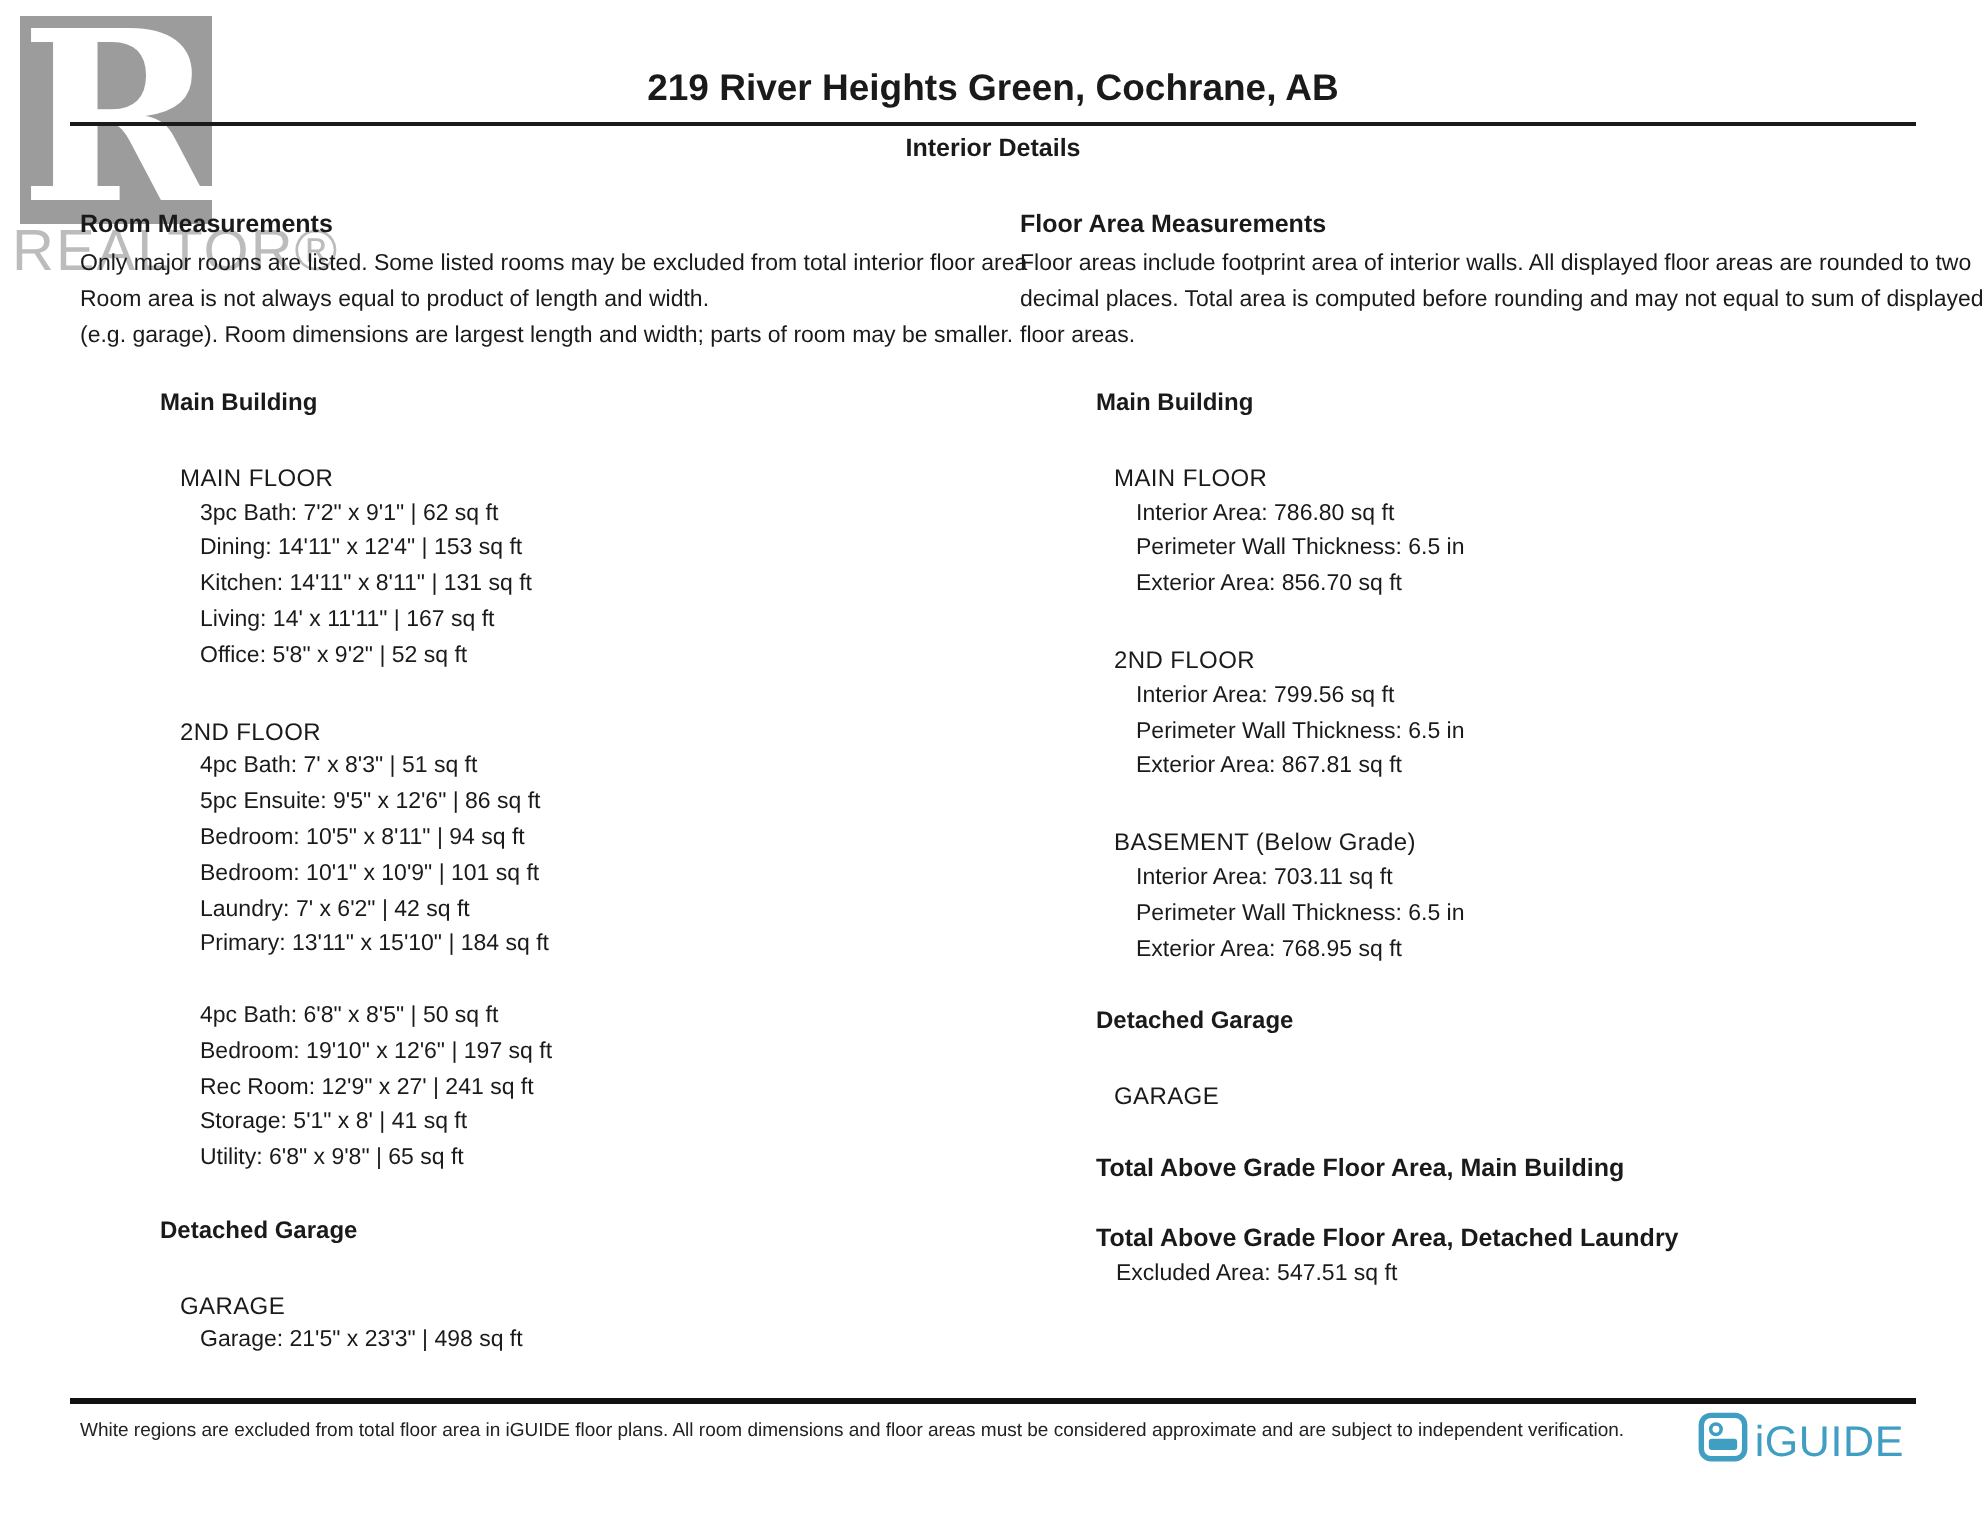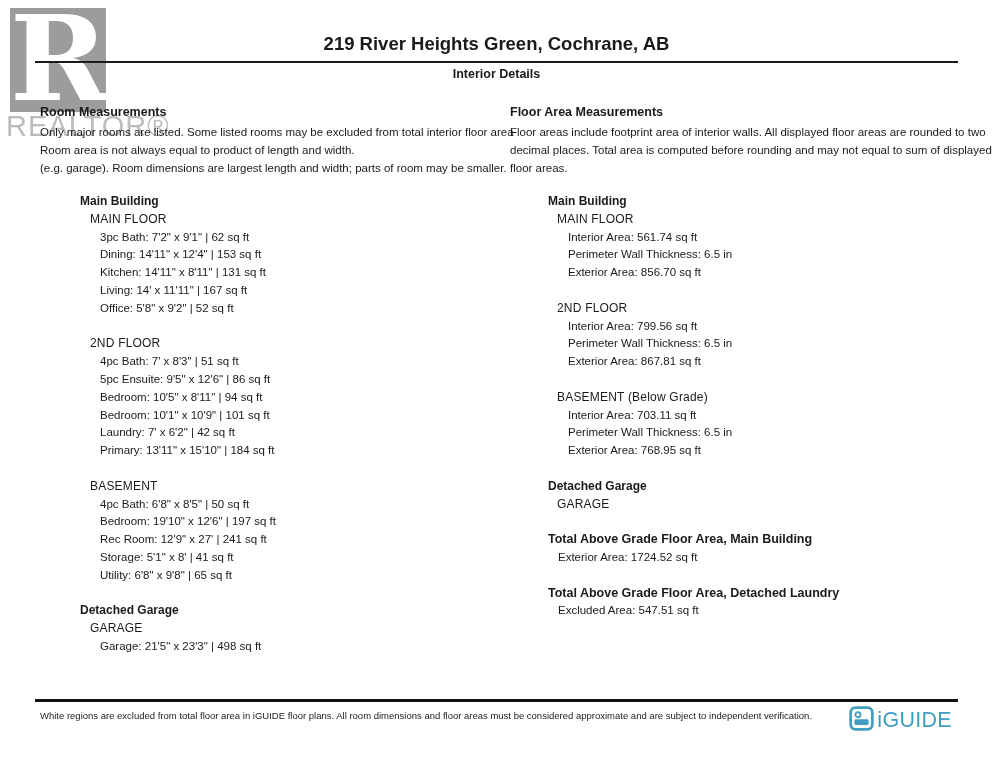--- a/index.html
+++ b/index.html
@@ -50,21 +50,21 @@
   .desc { margin-top:2px; }
   .desc-line { font-size:11.5px; line-height:18px; white-space:nowrap; }
 
   .buildings { margin-top:16px; }
   .col-left  .buildings { margin-left:40px; }
   .col-right .buildings { margin-left:38px; }
   .building-name { font-size:12px; font-weight:bold; line-height:17.8px; }
   .col-left  .floors { margin-left:10px; }
   .col-right .floors { margin-left:9px; }
   .floor-block { margin-bottom:17.8px; }
-  .floor-name { font-size:12px; line-height:17.8px; letter-spacing:0.2px; }
+  .floor-name { font-size:12px; line-height:17.8px; letter-spacing:0.2px;margin-top:20px; }
   .col-left  .rooms { margin-left:10px; }
   .col-right .rooms { margin-left:11px; }
   .line { font-size:11.5px; line-height:17.8px; white-space:nowrap; }
 
   
   .col-right .building:nth-child(2) { margin-top:17.8px; }
 
   .totals { margin-left:38px; }
   .total-block { margin-bottom:17.8px; }
   .total-name { font-size:12.5px; font-weight:bold; line-height:17.8px; white-space:nowrap; }
@@ -127,21 +127,20 @@
             <div class="rooms">
               <div class="line">4pc Bath: 7' x 8'3" | 51 sq ft</div>
               <div class="line">5pc Ensuite: 9'5" x 12'6" | 86 sq ft</div>
               <div class="line">Bedroom: 10'5" x 8'11" | 94 sq ft</div>
               <div class="line">Bedroom: 10'1" x 10'9" | 101 sq ft</div>
               <div class="line">Laundry: 7' x 6'2" | 42 sq ft</div>
               <div class="line">Primary: 13'11" x 15'10" | 184 sq ft</div>
             </div>
           </div>
           <div class="floor-block">
-            <div class="floor-name">BASEMENT</div>
             <div class="rooms">
               <div class="line">4pc Bath: 6'8" x 8'5" | 50 sq ft</div>
               <div class="line">Bedroom: 19'10" x 12'6" | 197 sq ft</div>
               <div class="line">Rec Room: 12'9" x 27' | 241 sq ft</div>
               <div class="line">Storage: 5'1" x 8' | 41 sq ft</div>
               <div class="line">Utility: 6'8" x 9'8" | 65 sq ft</div>
             </div>
           </div>
         </div>
       </div>
@@ -166,21 +165,21 @@
     <div class="desc-line">decimal places. Total area is computed before rounding and may not equal to sum of displayed</div>
     <div class="desc-line">floor areas.</div>
   </div>
   <div class="buildings">
       <div class="building">
         <div class="building-name">Main Building</div>
         <div class="floors">
           <div class="floor-block">
             <div class="floor-name">MAIN FLOOR</div>
             <div class="rooms">
-              <div class="line">Interior Area: 561.74 sq ft</div>
+              <div class="line">Interior Area: 786.80 sq ft</div>
               <div class="line">Perimeter Wall Thickness: 6.5 in</div>
               <div class="line">Exterior Area: 856.70 sq ft</div>
             </div>
           </div>
           <div class="floor-block">
             <div class="floor-name">2ND FLOOR</div>
             <div class="rooms">
               <div class="line">Interior Area: 799.56 sq ft</div>
               <div class="line">Perimeter Wall Thickness: 6.5 in</div>
               <div class="line">Exterior Area: 867.81 sq ft</div>
@@ -201,21 +200,20 @@
         <div class="floors">
           <div class="floor-block">
             <div class="floor-name">GARAGE</div>
           </div>
         </div>
       </div>
     </div>
   <div class="totals">
       <div class="total-block">
         <div class="total-name">Total Above Grade Floor Area, Main Building</div>
-        <div class="total-detail">Exterior Area: 1724.52 sq ft</div>
       </div>
       <div class="total-block">
         <div class="total-name">Total Above Grade Floor Area, Detached Laundry</div>
         <div class="total-detail">Excluded Area: 547.51 sq ft</div>
       </div>
     </div>
 </div>
 
 <div class="footer-rule"></div>
 <div class="footer-note">White regions are excluded from total floor area in iGUIDE floor plans. All room dimensions and floor areas must be considered approximate and are subject to independent verification.</div>

